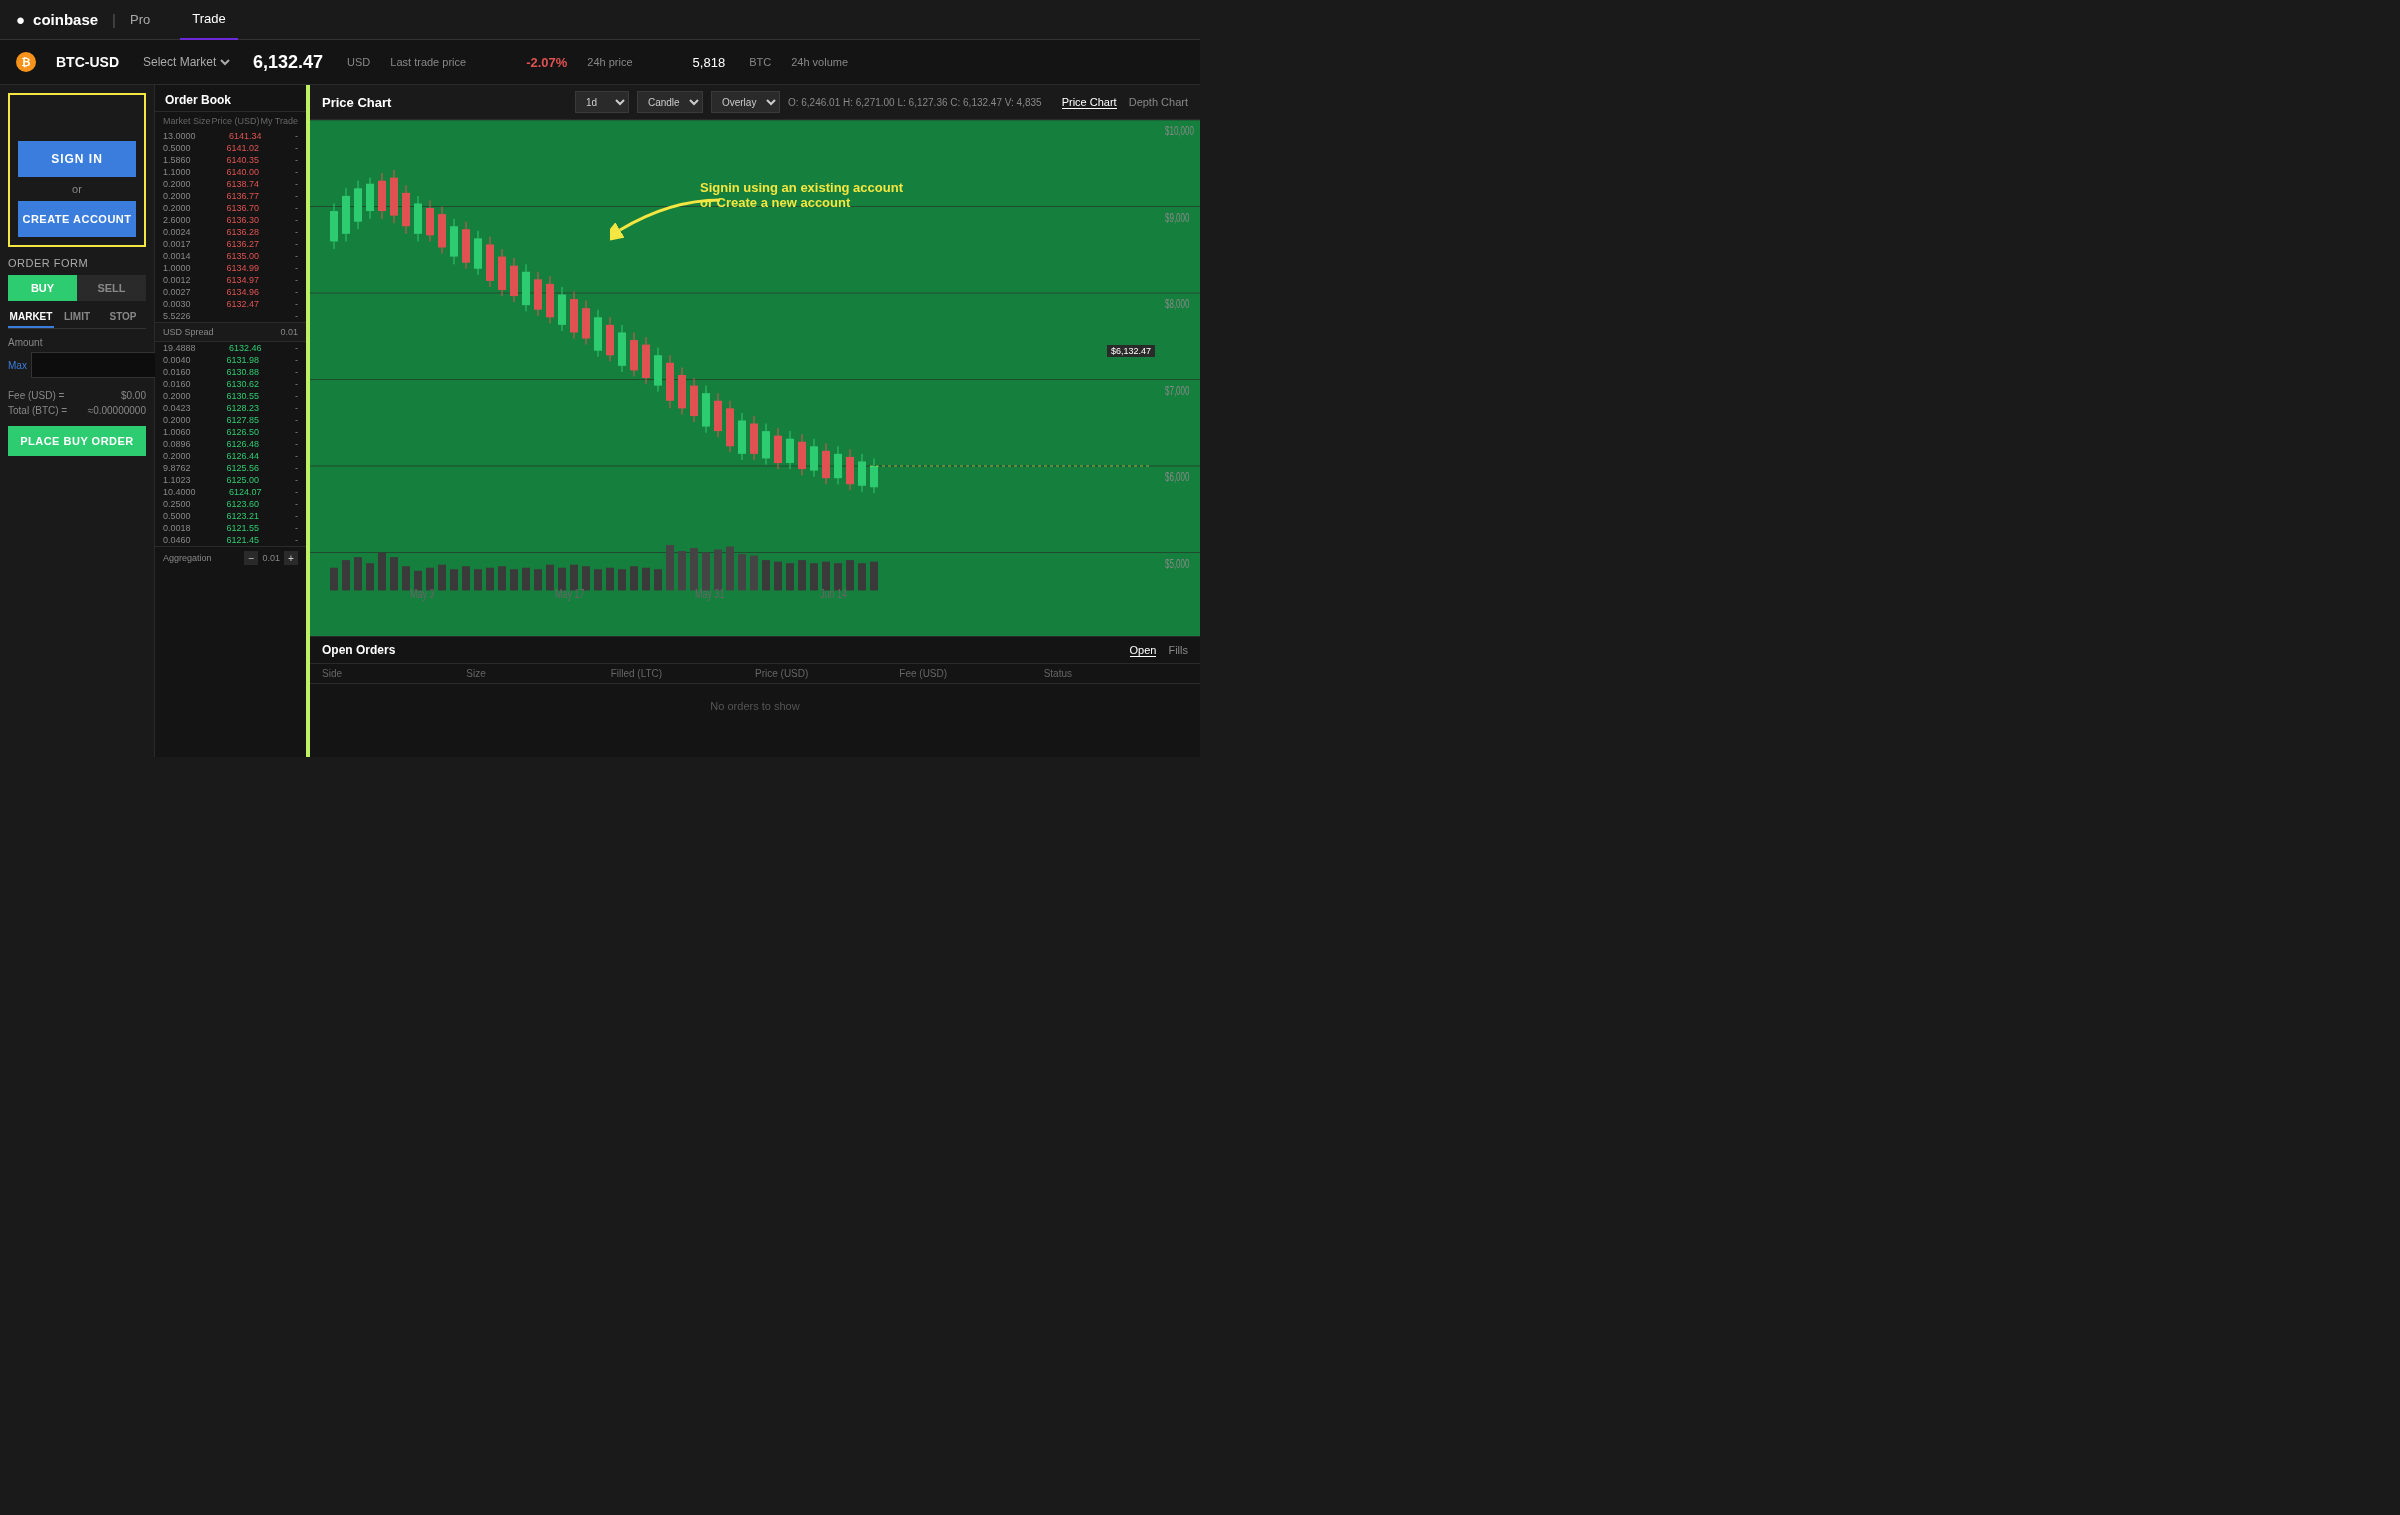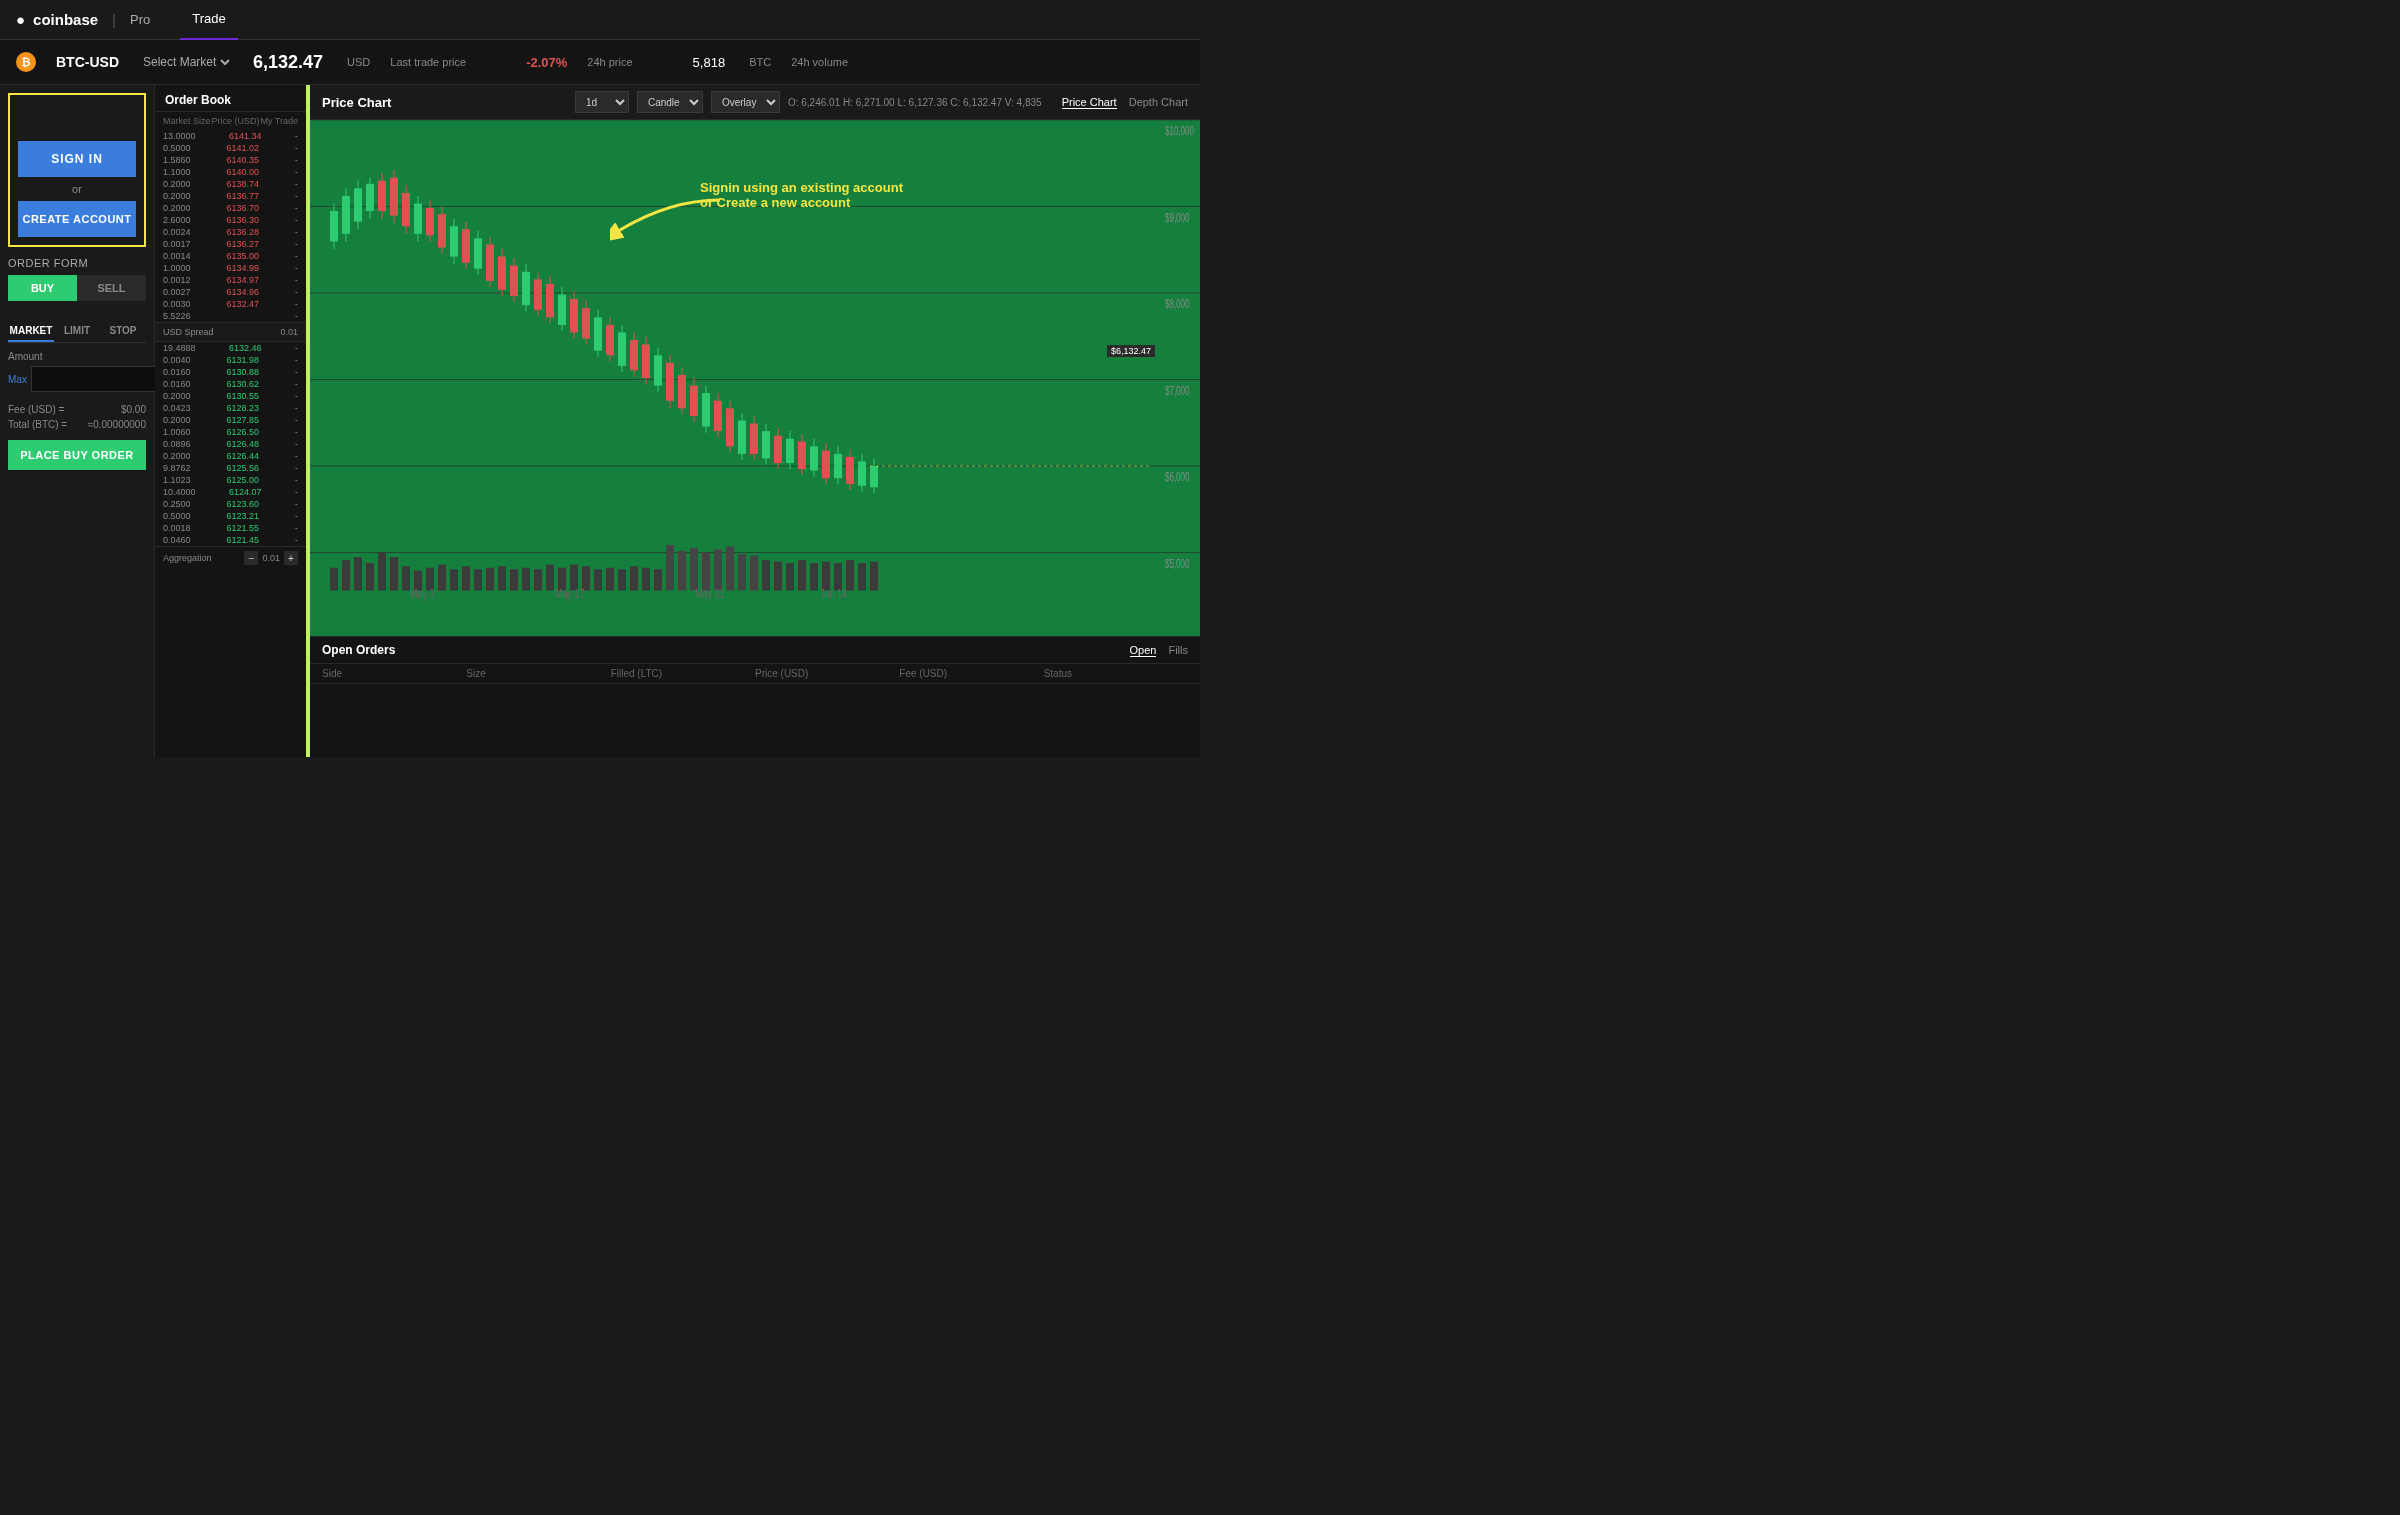--- a/index.html
+++ b/index.html
@@ -26,21 +26,21 @@
     
     .main-layout { display: flex; height: calc(757px - 85px); }
 
     
     .left-panel { width: 155px; background: #1a1a1a; border-right: 1px solid #2a2a2a; padding: 8px; flex-shrink: 0; }
     .sign-in-box { border: 2px solid #f5e642; padding: 8px; }
     .sign-in-btn { background: #3b7ddd; color: #fff; font-size: 12px; font-weight: 700; text-transform: uppercase; border: none; width: 100%; height: 36px; cursor: pointer; letter-spacing: 1px; margin-top: 38px; }
     .or-text { text-align: center; color: #888; font-size: 11px; padding: 6px 0; }
     .create-account-btn { background: #3b7ddd; color: #fff; font-size: 11px; font-weight: 700; text-transform: uppercase; border: none; width: 100%; height: 36px; cursor: pointer; letter-spacing: 0.5px; }
     .order-form-title { color: #aaa; font-size: 11px; padding: 10px 0 6px; text-transform: uppercase; letter-spacing: 0.5px; }
-    .buy-sell-tabs { display: flex; margin-bottom: 20px; }
+    .buy-sell-tabs { display: flex; margin-bottom: 6px; }
     .buy-tab { background: #2ecc71; color: #fff; font-size: 11px; font-weight: 700; border: none; flex: 1; height: 26px; cursor: pointer; }
     .sell-tab { background: #2a2a2a; color: #888; font-size: 11px; font-weight: 700; border: none; flex: 1; height: 26px; cursor: pointer; }
     .order-type-tabs { display: flex; margin-bottom: 8px; border-bottom: 1px solid #333; }
     .order-type-tab { color: #888; font-size: 10px; font-weight: 700; flex: 1; text-align: center; padding: 4px 0; cursor: pointer; }
     .order-type-tab.active { color: #fff; border-bottom: 2px solid #3b7ddd; }
     .amount-label { color: #888; font-size: 10px; margin-bottom: 4px; }
     .amount-row { display: flex; align-items: center; margin-bottom: 4px; }
     .max-link { color: #3b7ddd; font-size: 10px; cursor: pointer; padding-right: 4px; }
     .amount-input { background: #0d0d0d; border: 1px solid #333; color: #fff; font-size: 12px; flex: 1; height: 26px; text-align: right; padding: 0 4px; }
     .amount-currency { background: #2a2a2a; color: #aaa; font-size: 10px; padding: 0 6px; height: 26px; display: flex; align-items: center; }
@@ -582,16 +582,17 @@
         </div>
       </div>
       <div class="oo-cols">
         <span class="oo-col">Side</span>
         <span class="oo-col">Size</span>
         <span class="oo-col">Filled (LTC)</span>
         <span class="oo-col">Price (USD)</span>
         <span class="oo-col">Fee (USD)</span>
         <span class="oo-col">Status</span>
       </div>
+      <div class="no-orders">No orders to show</div>
     </div>
 
   </div>
 </div>
 
 </body></html>

